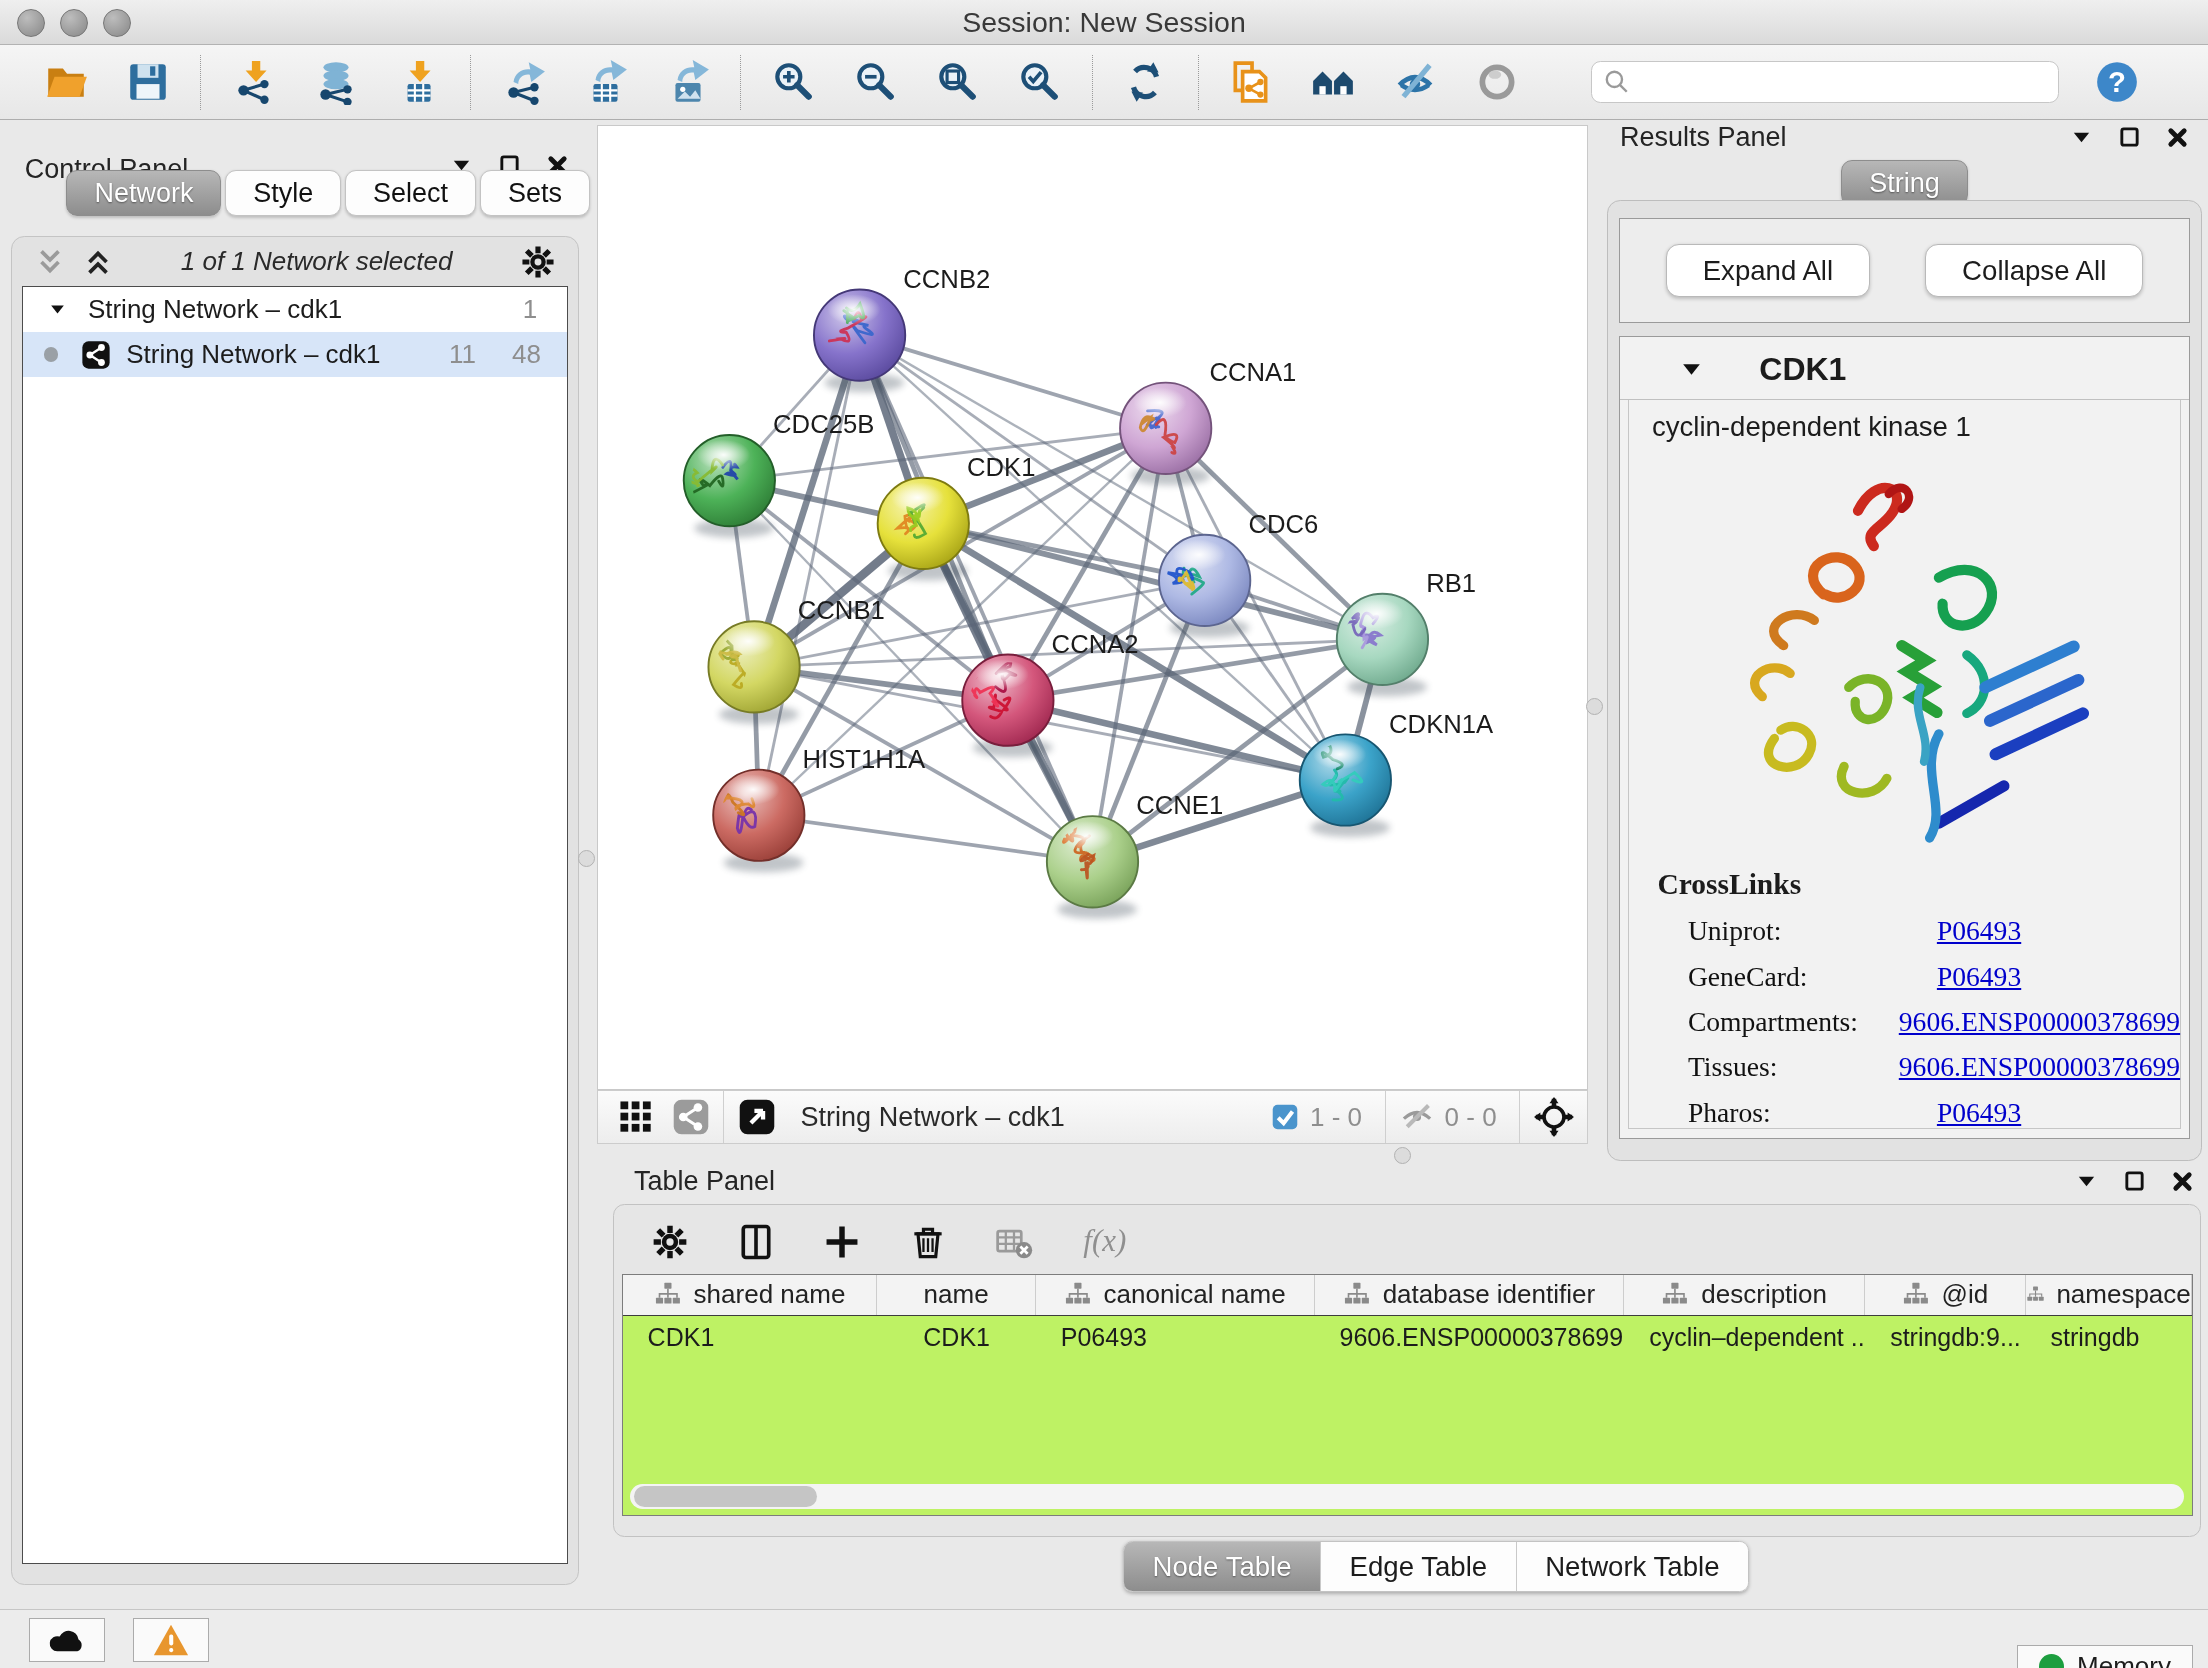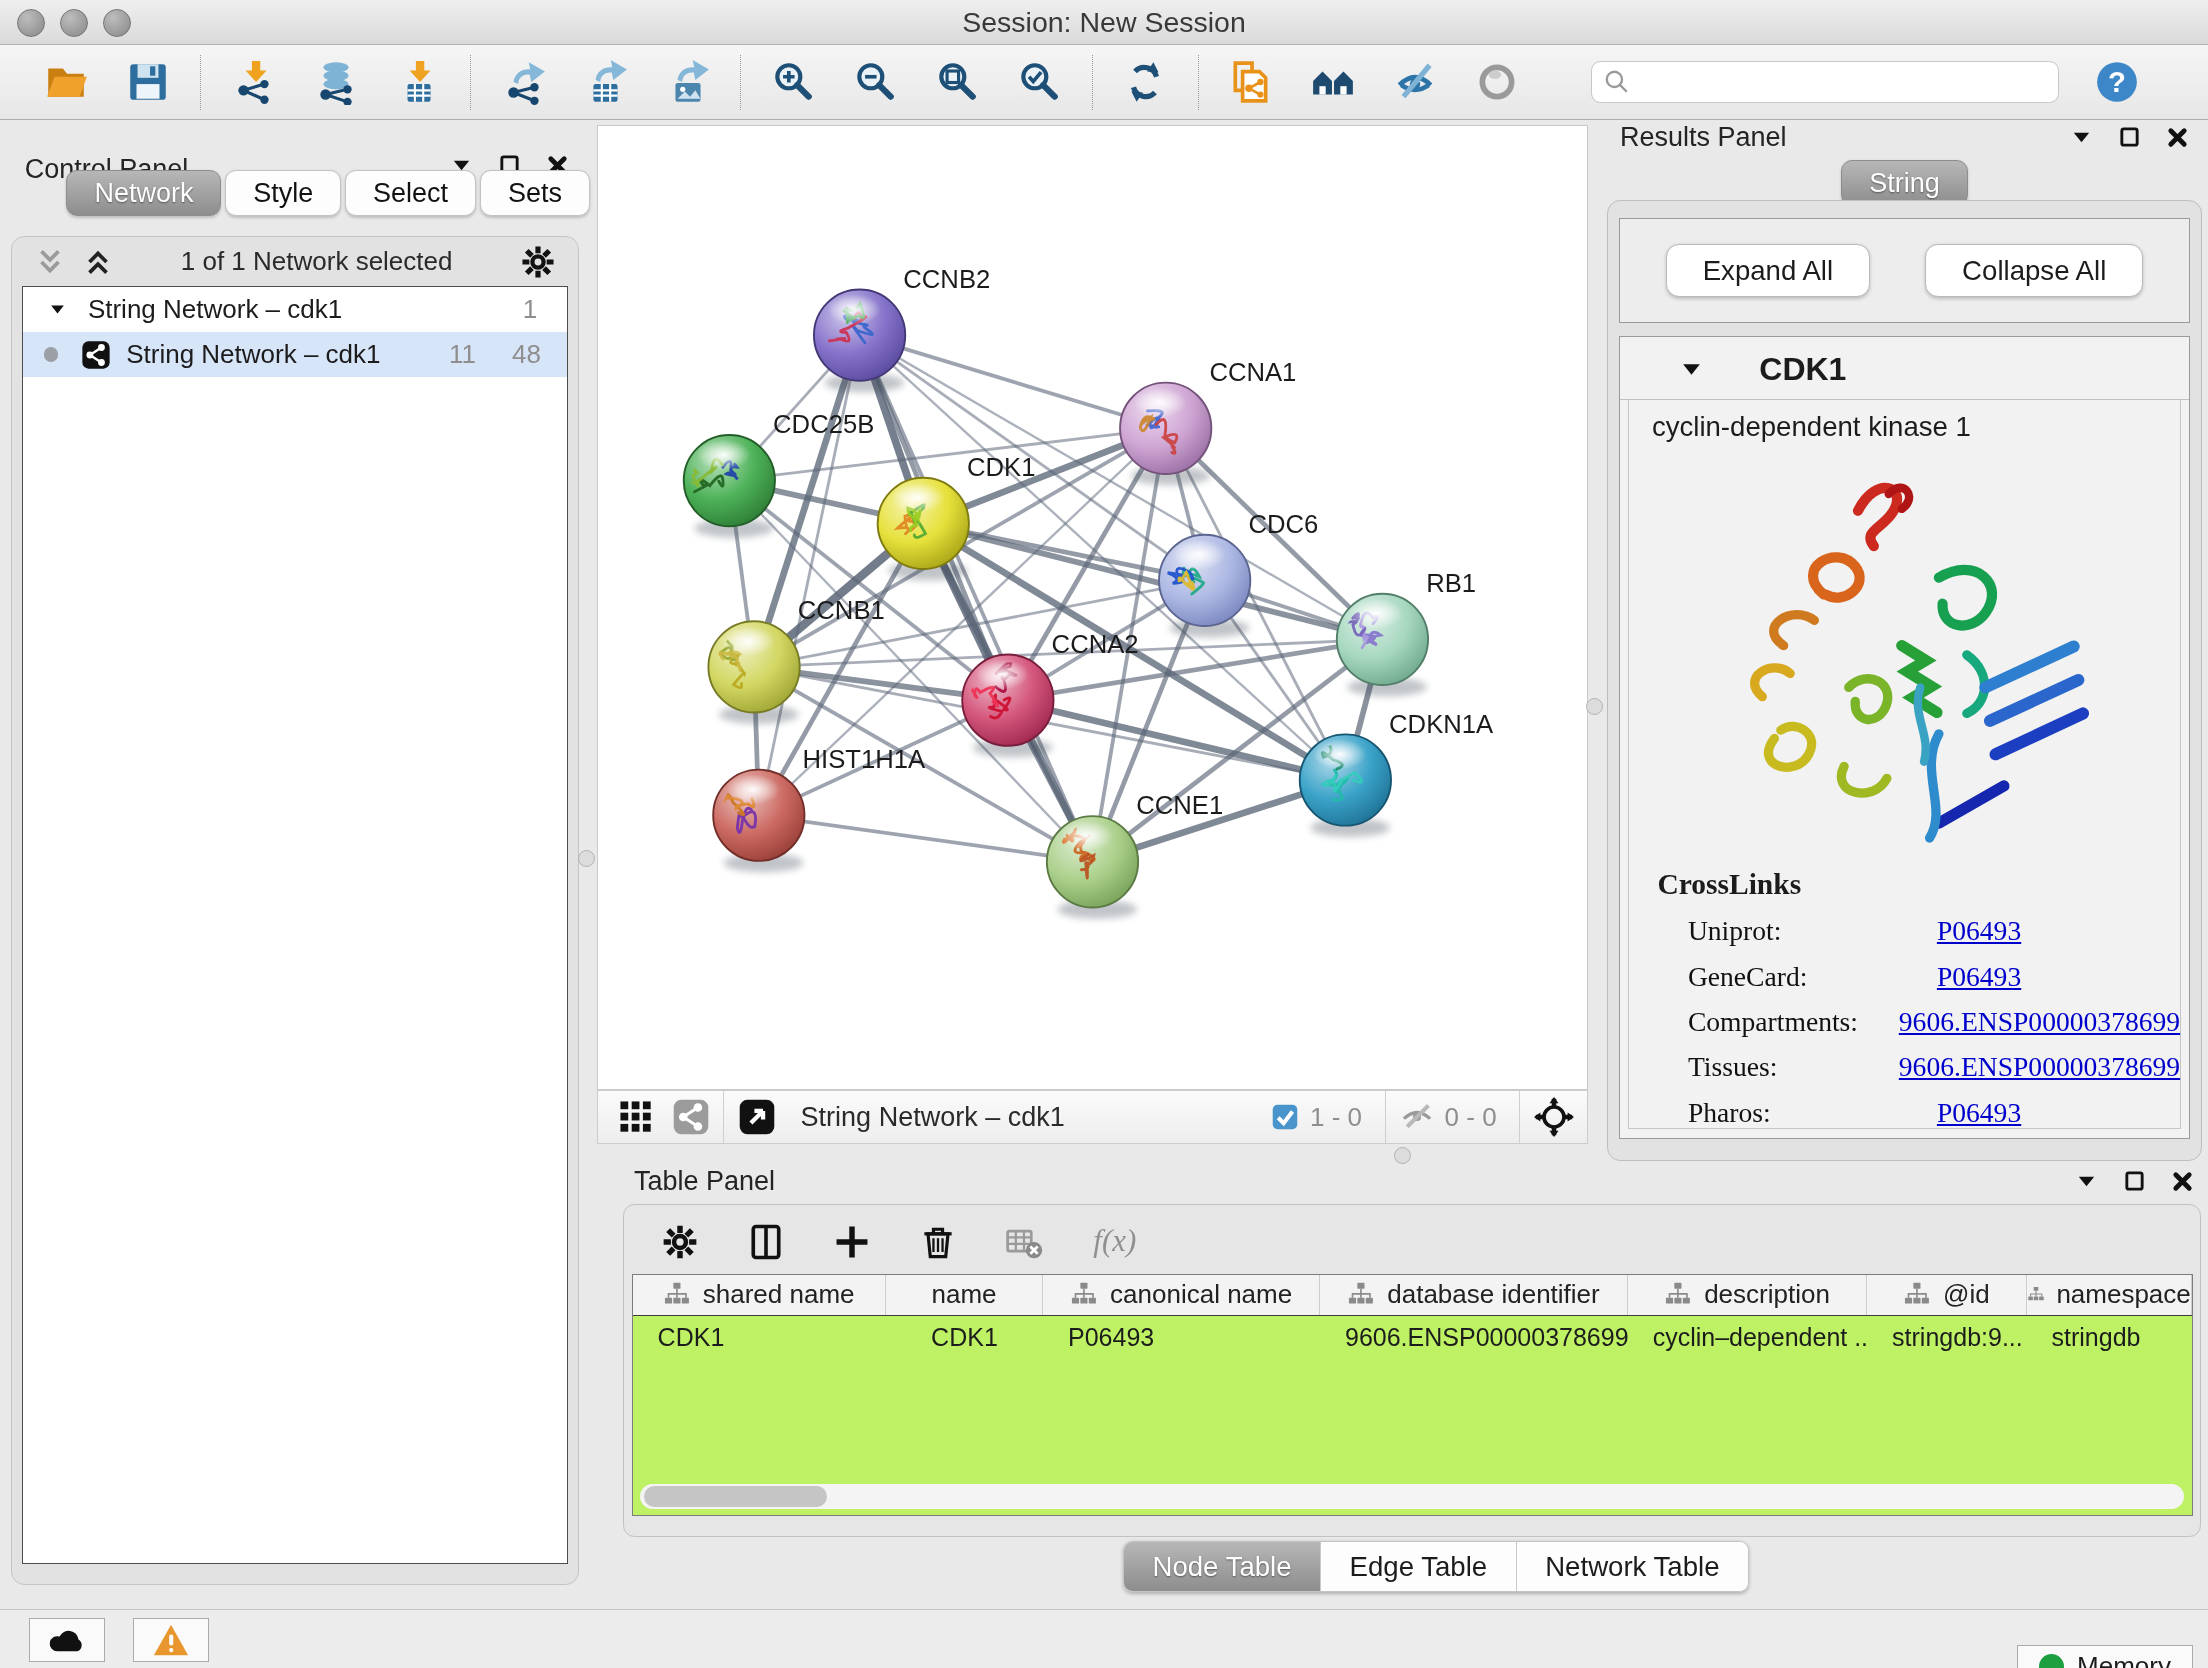--- a/index.html
+++ b/index.html
@@ -31,21 +31,21 @@
   .tab{font-size:27px;padding:6.7px 27px;background:#fdfdfd;border:1px solid #c3c3c3;
     border-radius:11px;color:#111;box-shadow:0 1.9px 2.9px rgba(0,0,0,.18);}
   .tab.selected{background:linear-gradient(#b7b7b7,#8d8d8d);color:#fff;
     text-shadow:0 1px 1.9px rgba(0,0,0,.45);border-color:#8d8d8d;}
   
   #control-panel{position:absolute;left:11.4px;top:124px;width:571px;height:1476px;}
   .cp-header{display:flex;align-items:flex-start;padding:0 13.3px;height:38px;margin-top:30px;}
   .cp-tabs{position:absolute;left:55px;top:46px;display:flex;gap:3.8px;}
   .cp-body{position:absolute;left:0;right:3.8px;top:112px;height:1347px;background:#e2e2e2;
     border:1px solid #c4c4c4;border-radius:13.3px;}
-  .cp-info{display:flex;align-items:center;height:49px;padding:0 21px;}
+  .cp-info{display:flex;align-items:center;height:49px;padding:0 21px;font-style:italic;}
   .cp-info .info-label{flex:1;text-align:center;font-size:26px;color:#2a2a2a;}
   .cp-list{margin:0 9.5px;background:#fff;border:1.9px solid #4c4c4c;height:1276px;}
   .tree-row{height:45px;display:flex;align-items:center;font-size:26px;}
   .tree-row .count{color:#8e8e8e;}
   .tree-row.selected{background:#d7e5f8;}
   
   #net-canvas{position:absolute;left:597px;top:125px;width:991px;height:965px;
     background:#fff;border:1px solid #c9c9c9;box-sizing:border-box;}
   #net-toolbar{position:absolute;left:597px;top:1090px;width:991px;height:54px;
     background:linear-gradient(#fbfbfb,#ededed);border:1px solid #cccccc;box-sizing:border-box;
@@ -72,21 +72,21 @@
   .rp-desc{font-size:27.6px;padding-left:23px;height:42px;}
   .xl{font-family:"Liberation Serif",serif;}
   .xl-title{font-weight:bold;font-size:29.5px;margin:3.8px 0 7.6px 28.5px;}
   .xl-row{display:flex;font-size:27.6px;padding:6.7px 0;}
   .xl-label{width:249px;margin-left:59px;color:#111;}
   .xl-link{color:#0000cc;text-decoration:underline;}
   
   #table-panel{position:absolute;left:590px;top:1162px;width:1619px;height:443px;}
   .tp-header{display:flex;align-items:center;height:38px;padding:0 15px 0 44px;}
   .tp-container{position:absolute;left:23px;right:7.6px;top:42px;height:331px;background:#e6e6e6;
-    border:1px solid #c2c2c2;border-radius:11.4px;margin-left:10px;}
+    border:1px solid #c2c2c2;border-radius:11.4px;}
   .tp-toolbar{display:flex;align-items:center;gap:46px;padding:15px 0 9.5px 36px;height:44px;}
   .table-wrap{margin:0 7.6px;background:#bef264;border:1.9px solid #7c7c7c;height:240px;
     position:relative;overflow:hidden;}
   .t-head{display:flex;height:40px;background:#f3f3f3;border-bottom:1.9px solid #3d3d3d;}
   .t-hcell{display:flex;align-items:center;justify-content:center;gap:11.4px;
     font-size:26px;color:#222;border-right:1px solid #cdcdcd;box-sizing:border-box;overflow:hidden;white-space:nowrap;}
   .t-row{display:flex;height:44px;align-items:center;}
   .t-cell{font-size:25px;padding-left:25px;box-sizing:border-box;overflow:hidden;white-space:nowrap;}
   .hscroll{position:absolute;left:7.6px;right:7.6px;bottom:5.7px;height:25px;background:#f4f4f4;border-radius:12.4px;}
   .hthumb{width:183px;height:21px;margin:1.9px 0 0 3.8px;background:#c5c5c5;border-radius:10.5px;}

